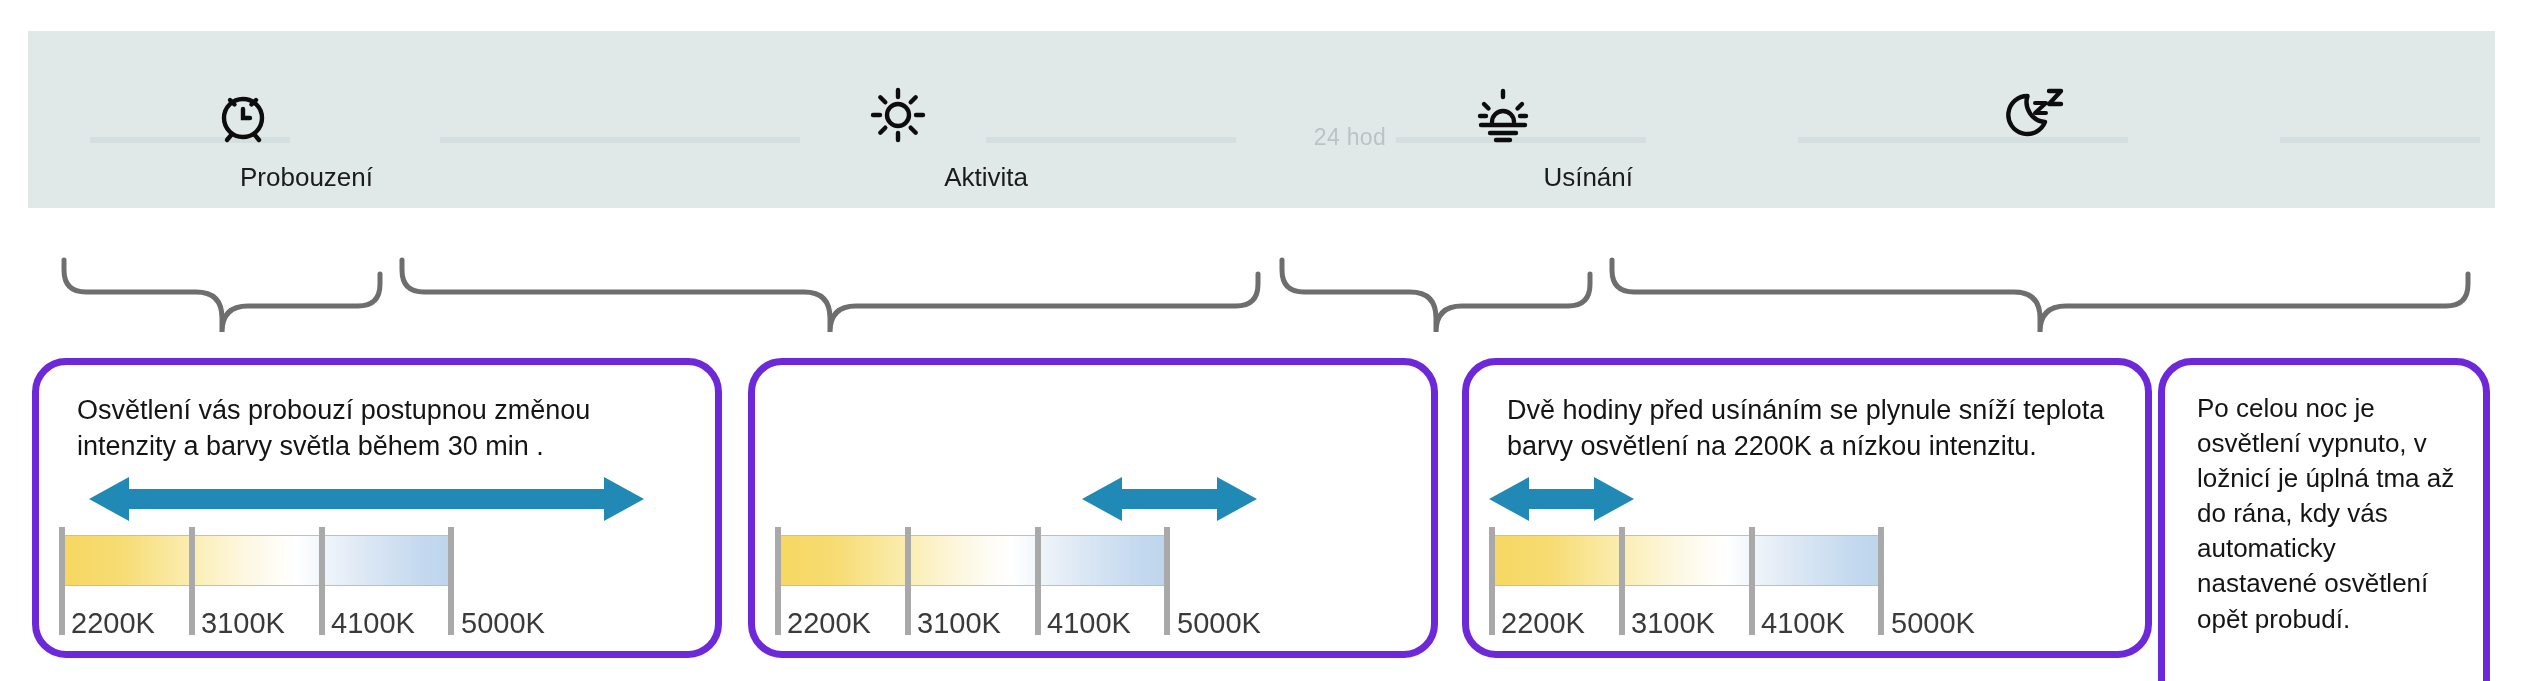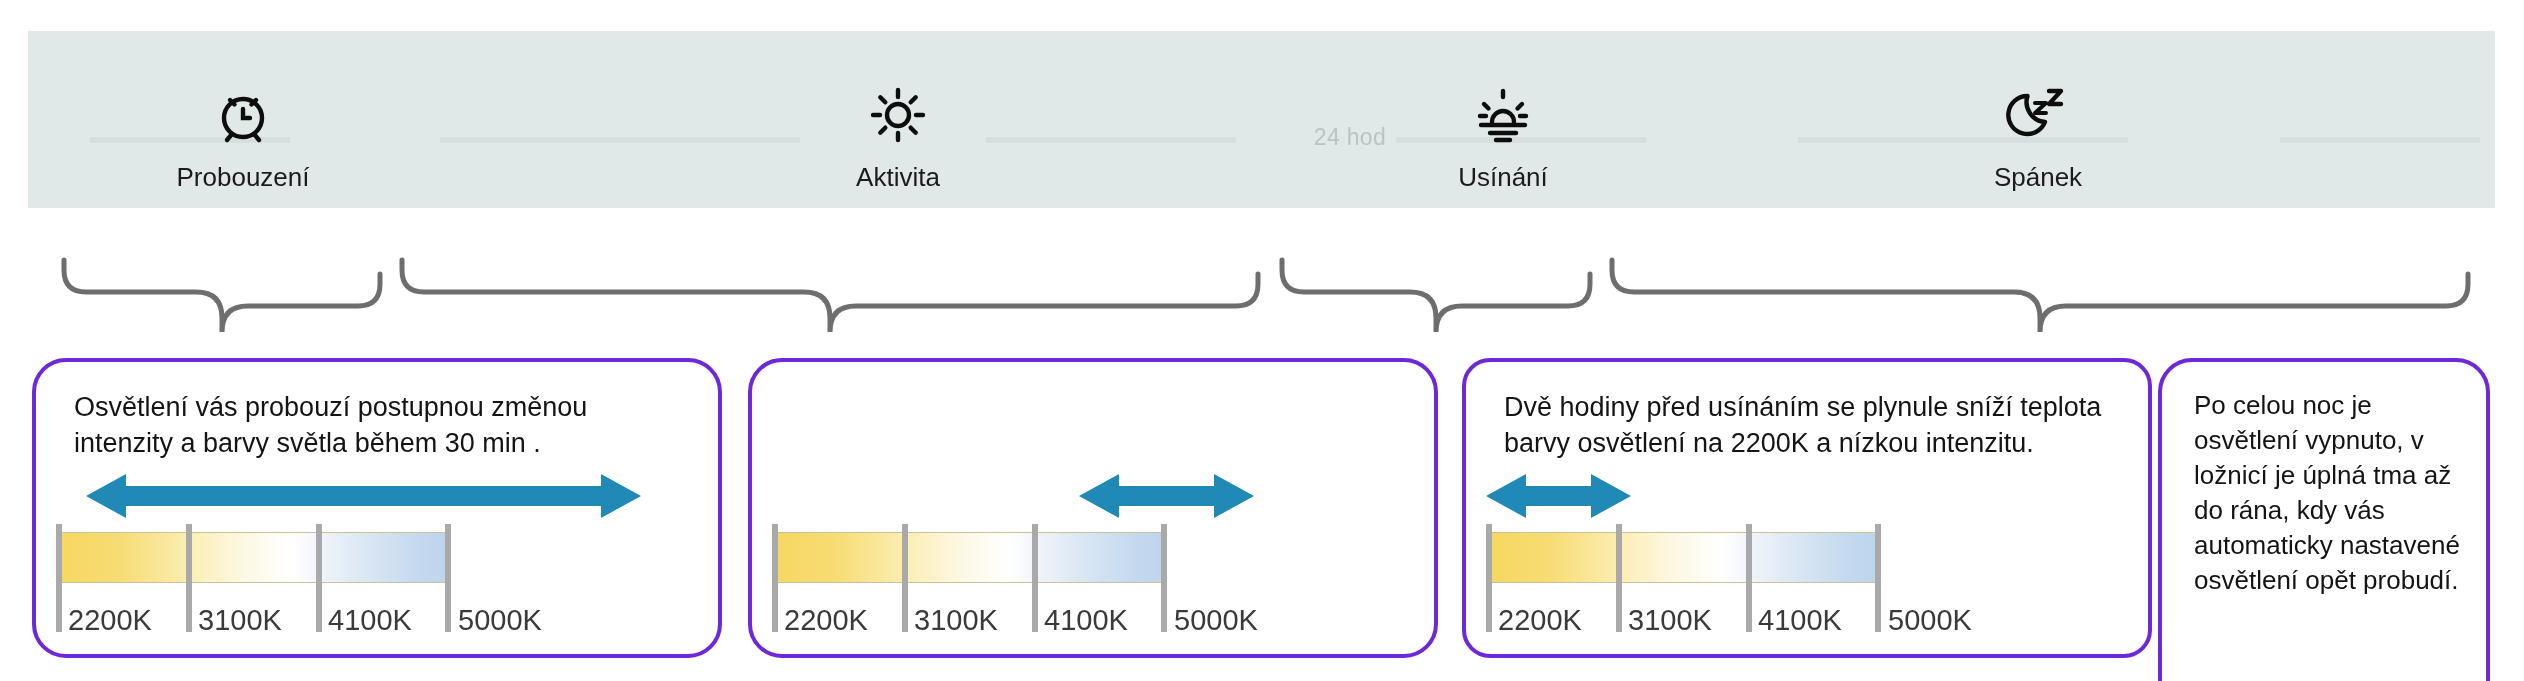--- a/index.html
+++ b/index.html
@@ -8,30 +8,30 @@
        color:#1b1b1b;overflow:hidden;}
 
   
   .phase-band{position:absolute;left:28px;top:31px;width:2467px;height:177px;
               background:#e1e8e8;}
   .phase-track{position:absolute;left:0;top:0;width:100%;height:100%;}
   .track-seg{position:absolute;height:6px;background:#d6dfdf;top:106px;}
   .hours-label{position:absolute;top:93px;left:1218px;width:140px;text-align:right;
                font-size:23px;color:#b9c4c4;letter-spacing:.3px;}
 
-  .phase{position:absolute;top:48px;width:260px;text-align:center;}
+  .phase{position:absolute;top:48px;width:260px;text-align:right;}
   .phase .ico{height:72px;display:flex;align-items:center;justify-content:center;}
   .phase .ico svg{display:block;}
   .phase .plabel{margin-top:11px;font-size:26px;color:#1b1b1b;white-space:nowrap;}
 
   
   .brace-layer{position:absolute;left:0;top:208px;width:2524px;height:152px;}
 
   
-  .card{position:absolute;top:358px;border:4px solid #6d28d9;border-radius:34px;
+  .card{position:absolute;top:358px;border:7px solid #6d28d9;border-radius:34px;
         background:#fff;box-sizing:border-box;}
   .card-text{position:absolute;left:38px;top:28px;right:30px;
              font-size:27px;line-height:1.33;color:#141414;}
   .card4 .card-text{left:32px;top:26px;right:26px;font-size:26px;line-height:1.35;}
 
   
   .arrow{position:absolute;}
   .arrow svg{display:block;}
 
   
@@ -109,21 +109,20 @@
   </div>
 
   <div class="phase" style="left:1880px;">
     <div class="ico">
       <svg width="66" height="62" viewBox="0 0 66 62" fill="none" stroke="#0d0d0d" stroke-width="4.4" stroke-linecap="round" stroke-linejoin="round">
         <path d="M40 38 a19 19 0 1 1 -17.5 -26 a20 20 0 0 0 17.5 26 z"></path>
         <path d="M30 19 H41 L30 29 H41" stroke-width="4"></path>
         <path d="M44 7 H56 L44 20 H56" stroke-width="4.4"></path>
       </svg>
     </div>
-    <div class="plabel">Spánek</div>
   </div>
 </div>
 
 <div class="brace-layer">
   <svg width="2524" height="152" viewBox="0 0 2524 152" fill="none" stroke="#6e6e6e" stroke-width="5" stroke-linecap="round">
 
     <path d="M64 52 v10 q0 22 22 22 h110 q26 0 26 26 v14 q0 -26 26 -26 h110 q22 0 22 -22 v-10"></path>
 
     <path d="M402 52 v10 q0 22 22 22 h380 q26 0 26 26 v14 q0 -26 26 -26 h380 q22 0 22 -22 v-10"></path>
 
@@ -169,21 +168,21 @@
     <div class="tick" style="left:130px;"></div>
     <div class="tick" style="left:260px;"></div>
     <div class="tick" style="left:389px;"></div>
     <div class="tlabel" style="left:12px;">2200K</div>
     <div class="tlabel" style="left:142px;">3100K</div>
     <div class="tlabel" style="left:272px;">4100K</div>
     <div class="tlabel" style="left:402px;">5000K</div>
   </div>
 </div>
 
-<div class="card card3" style="left:1462px;width:690px;height:300px;border-radius:28px;">
+<div class="card card3" style="left:1462px;width:690px;height:300px;">
   <div class="card-text">Dvě hodiny před usínáním se plynule sníží teplota barvy osvětlení na 2200K a nízkou intenzitu.</div>
 
   <div class="arrow" style="left:20px;top:110px;">
     <svg width="145" height="48" viewBox="0 0 145 48">
       <path d="M0 24 L40 2 L40 14 L105 14 L105 2 L145 24 L105 46 L105 34 L40 34 L40 46 Z" fill="#2089b5"></path>
     </svg>
   </div>
 
   <div class="tempbar" style="left:20px;top:170px;width:395px;">
     <div class="tempfill"></div>

